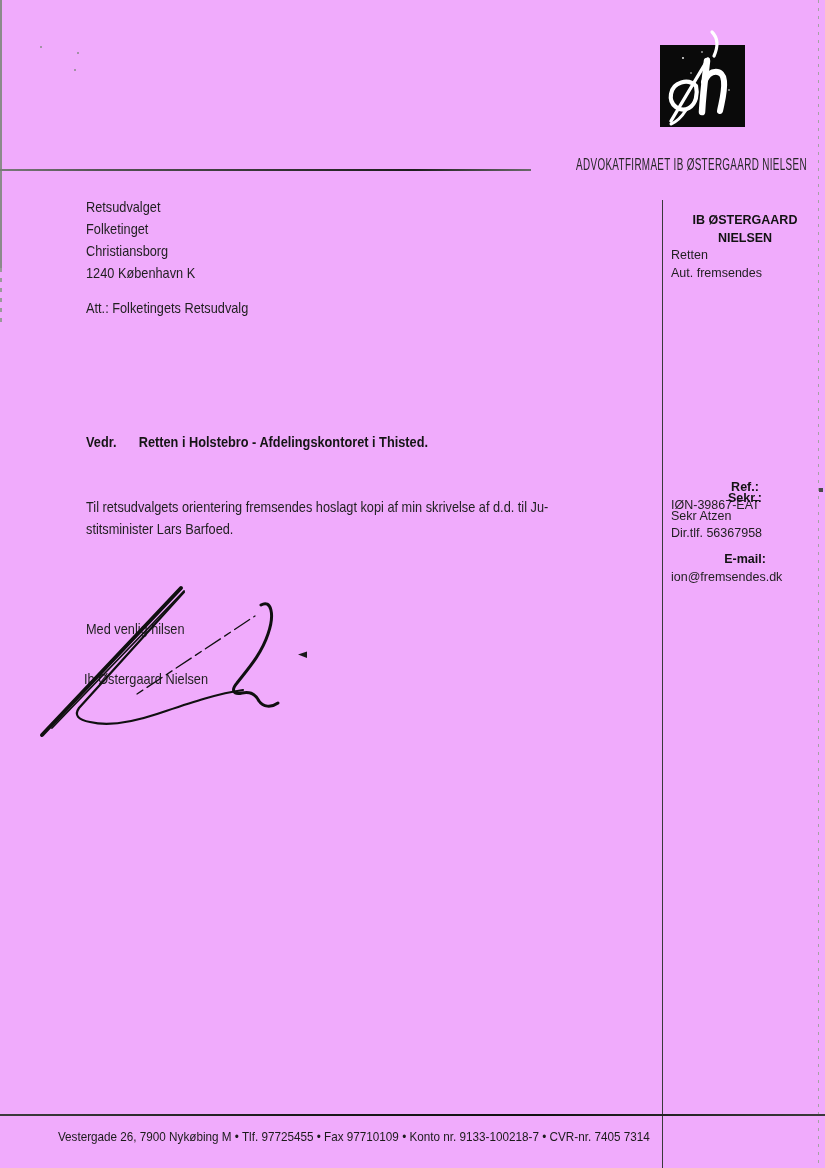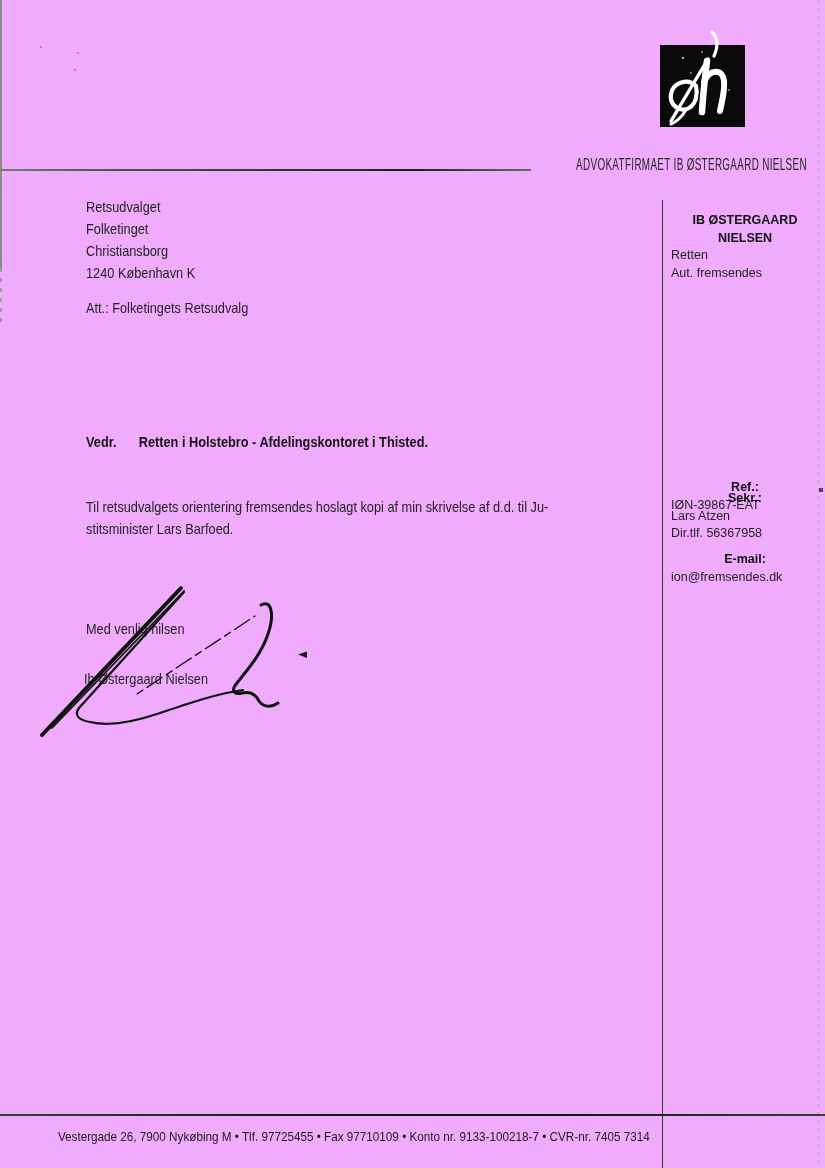--- a/index.html
+++ b/index.html
@@ -108,21 +108,21 @@
   </div>
 
 
   <div class="side side-ref">
     <b><div>Ref.:</div></b>
     <div>IØN-39867-EAT</div>
   </div>
 
   <div class="side side-sekr">
     <b><div>Sekr.:</div></b>
-    <div>Lars Atzen</div>
+    <div>Sekr Atzen</div>
     <div>Dir.tlf. 56367958</div>
   </div>
 
   <div class="side side-mail">
     <b><div>E-mail:</div></b>
     <div>ion@fremsendes.dk</div>
   </div>
 
   <div class="subject-row condensed">
     <span class="subject-label">Vedr.</span>

